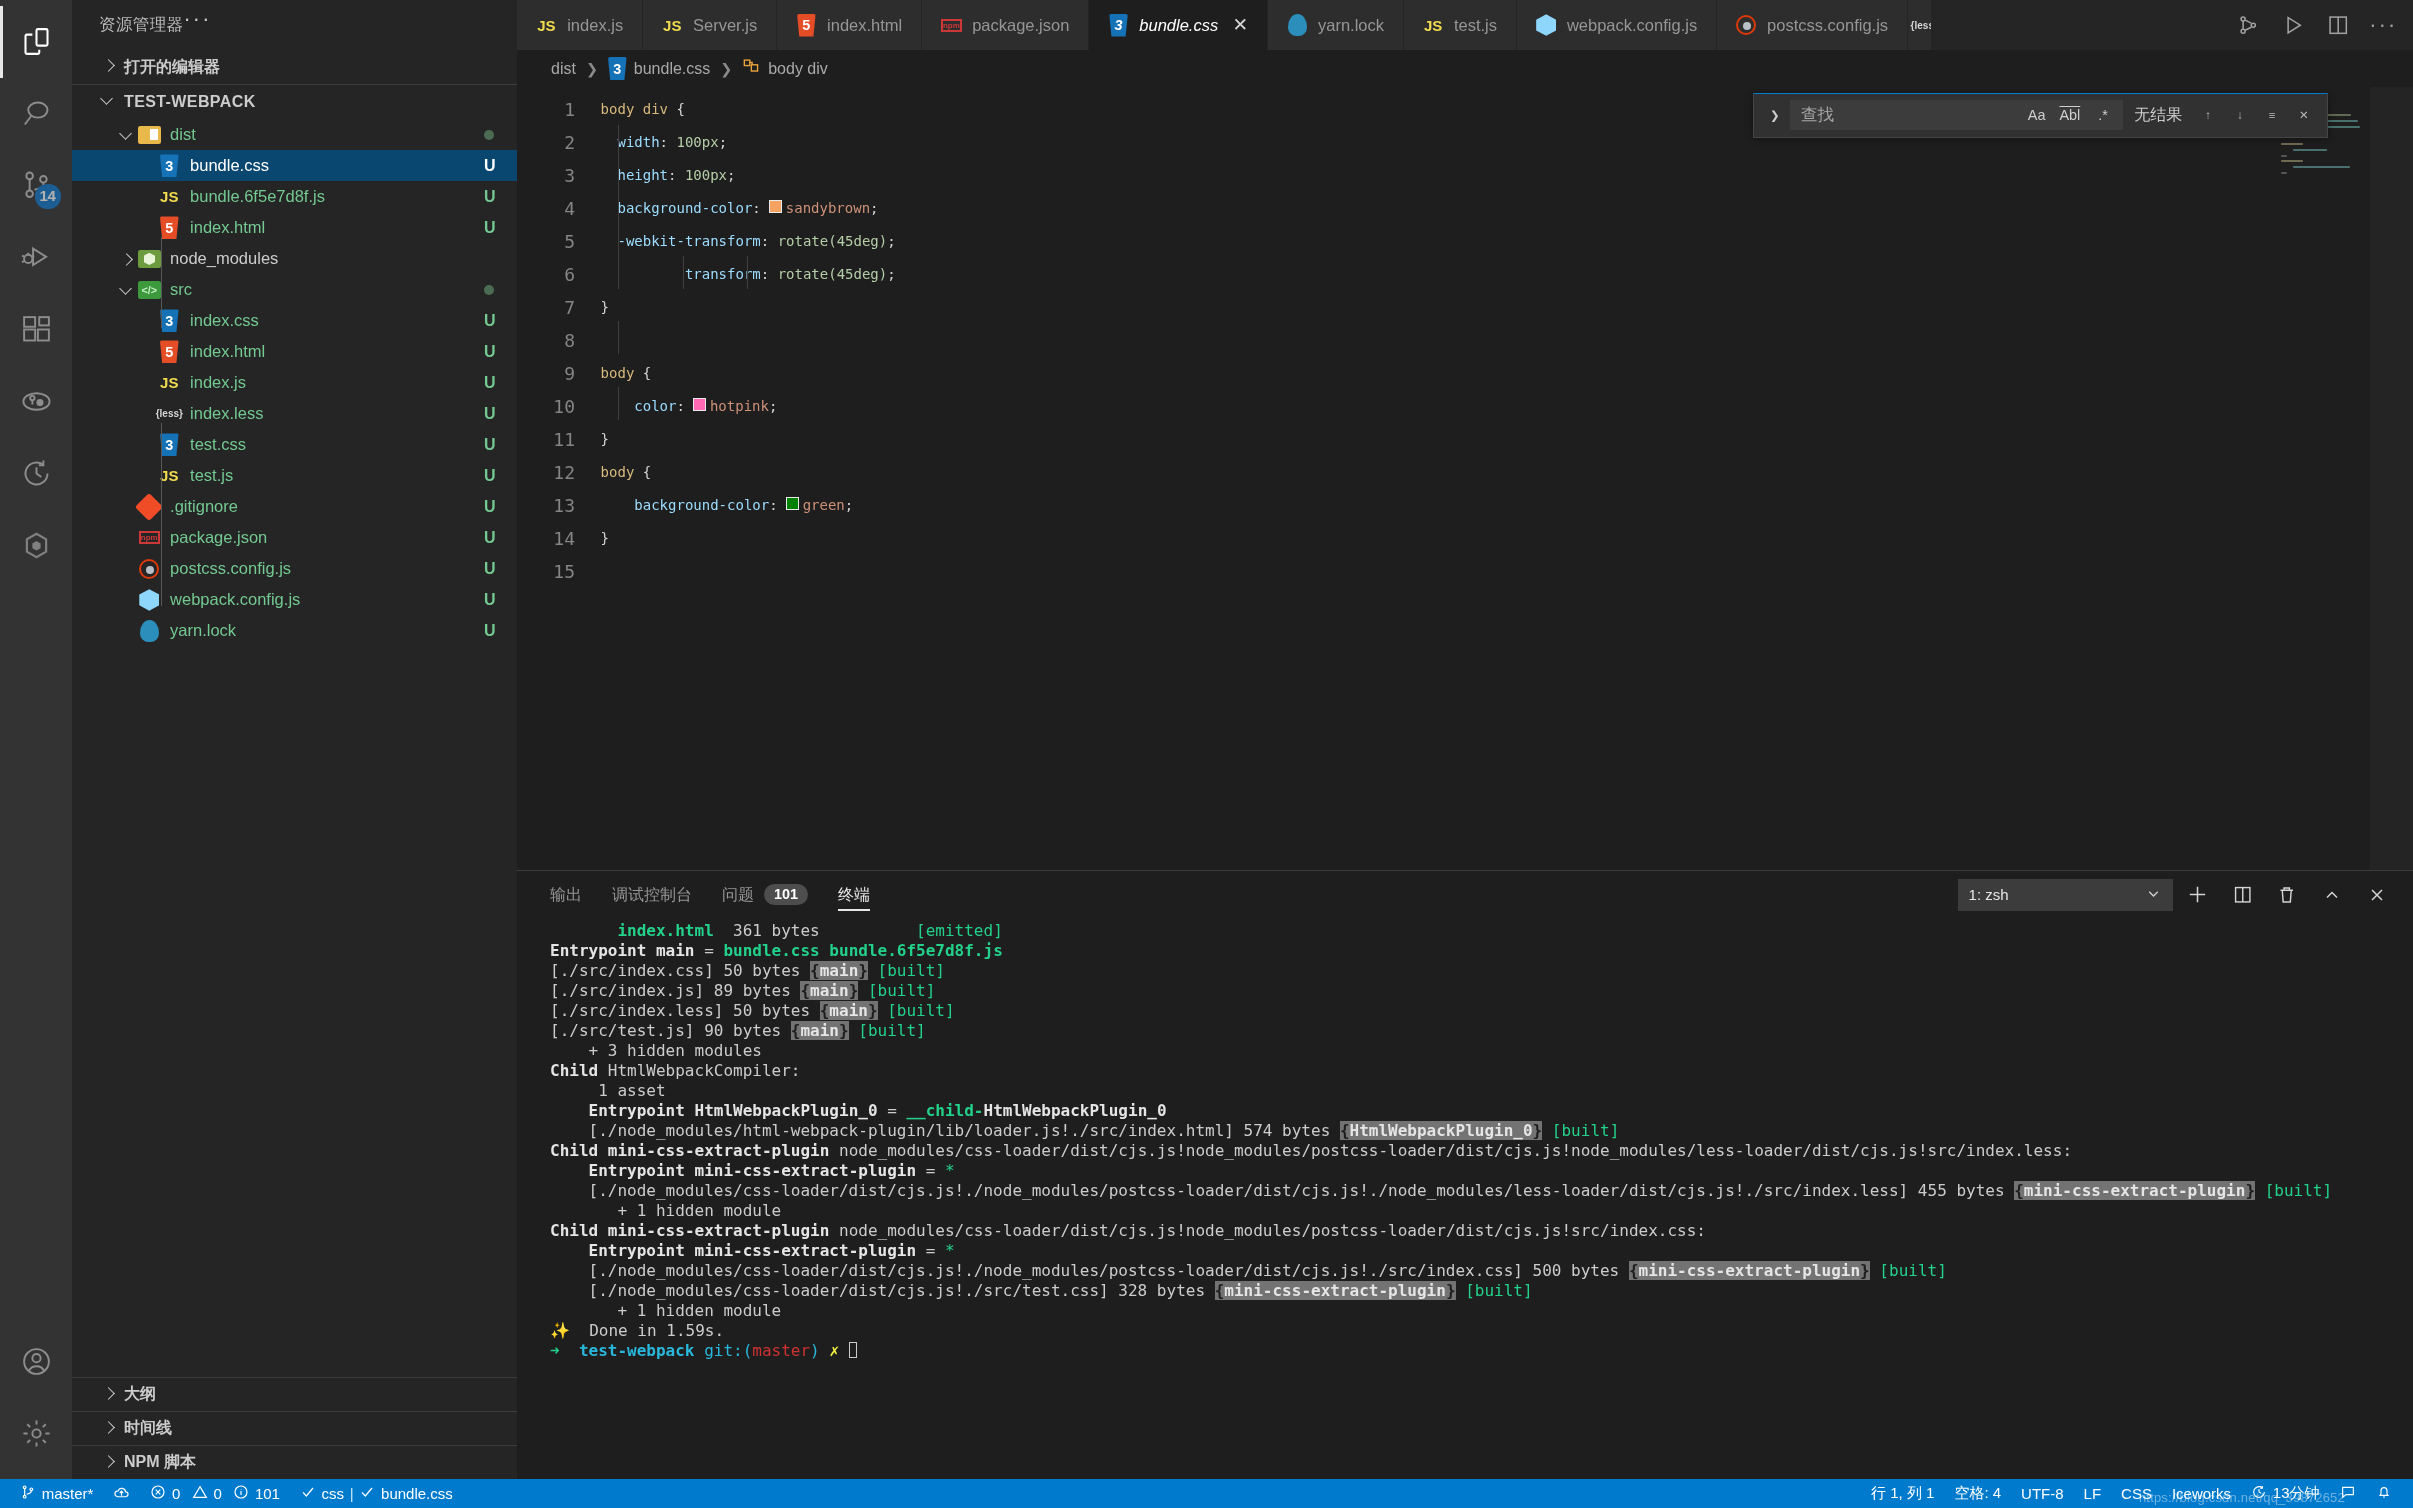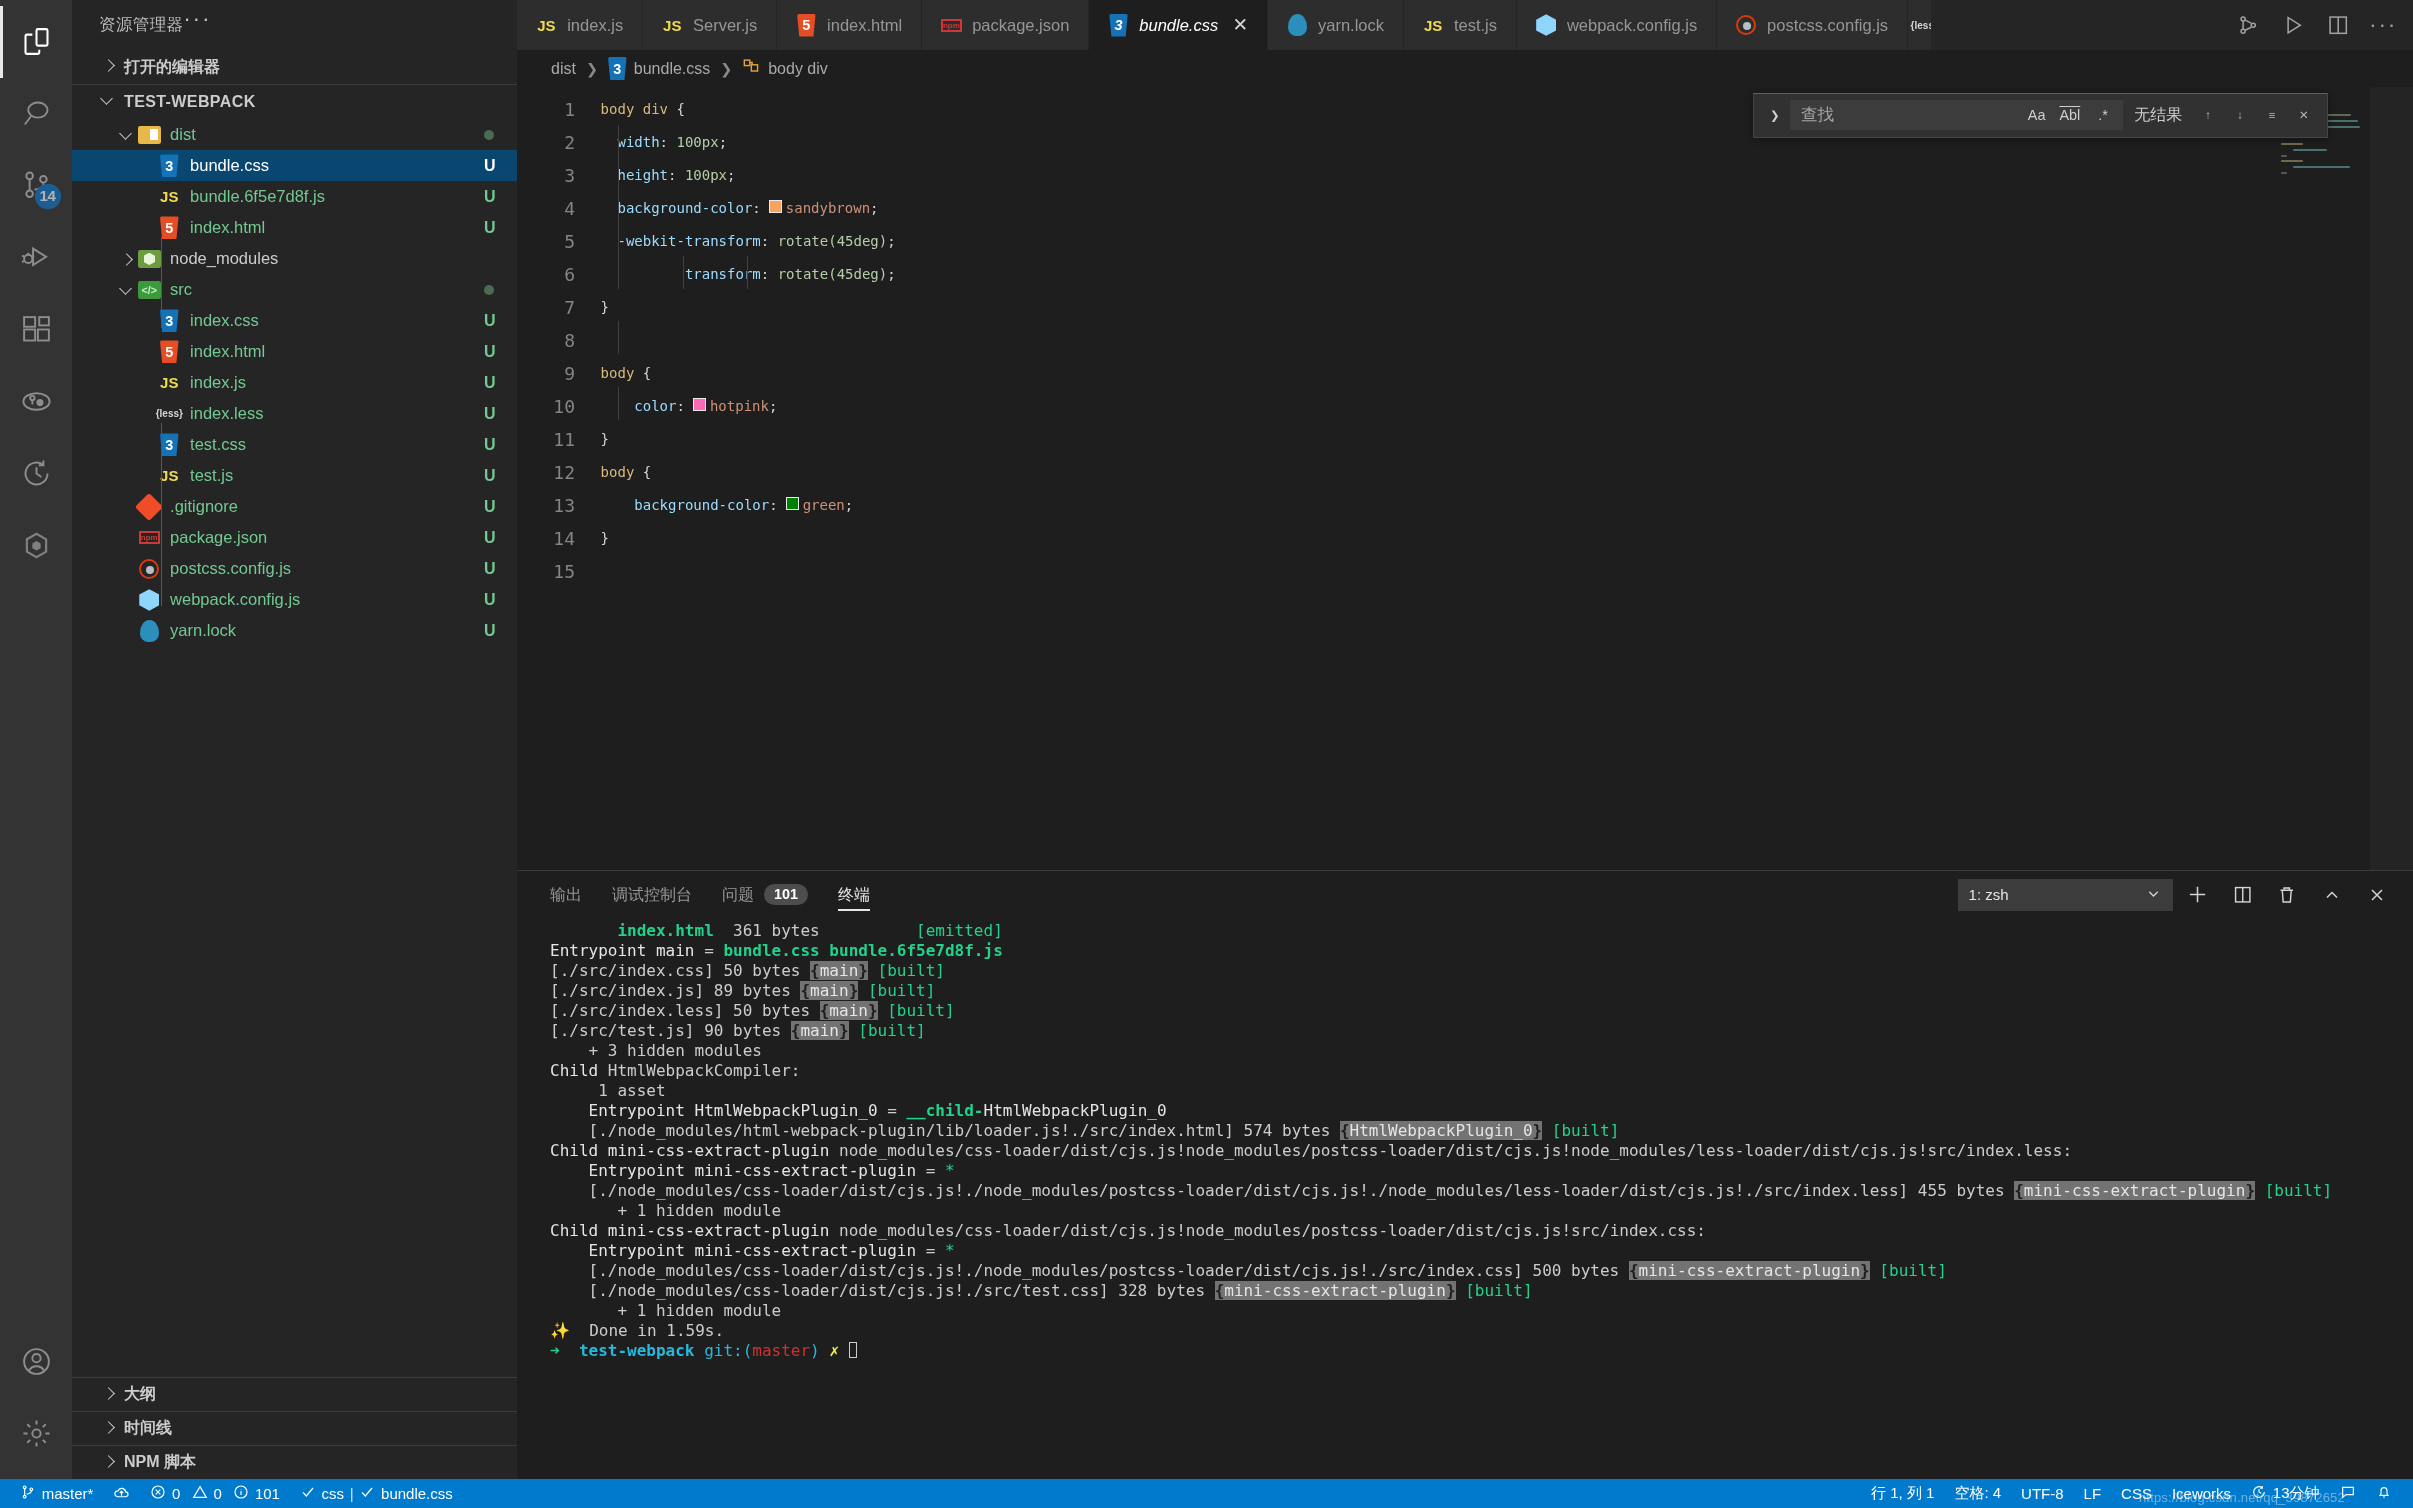--- a/index.html
+++ b/index.html
@@ -195,21 +195,21 @@
   .pa { width: 39px; height: 39px; display: flex; align-items: center; justify-content: center; color: #cfcfcf; }
 
   .terminal { flex: 1; padding: 2.9px 0 0 0; overflow: hidden; }
   .tline { font-family: "DejaVu Sans Mono","Liberation Mono",monospace; font-size: 16px;
            line-height: 20px; white-space: pre; color: #cccccc; padding-left: 33px; }
   .t-green { color: #23d18b; }
   .t-yellow { color: #f5f543; }
   .t-grey { color: #cccccc; }
   .t-cyan { color: #29b8db; }
   .t-red { color: #cd3131; }
-  .t-white { color: #e5e5e5; font-weight: normal; margin-top: 40px; }
+  .t-white { color: #e5e5e5; font-weight: bold; margin-top: 40px; }
   .hl-main { background: #737373; color: #1e1e1e; font-weight: bold; }
   .cursor-blk { display:inline-block; width: 8.6px; height: 16px; border: 1.1px solid #cccccc; vertical-align: -2.2px; }
 
   
   .statusbar {
     height: 29px; background: #007acc; display: flex; align-items: center;
     color: #ffffff; font-size: 15px; flex-shrink: 0;
   }
   .sb-left { display: flex; align-items: center; padding-left: 10px; }
   .sb-right { margin-left: auto; display: flex; align-items: center; padding-right: 11.5px; }

